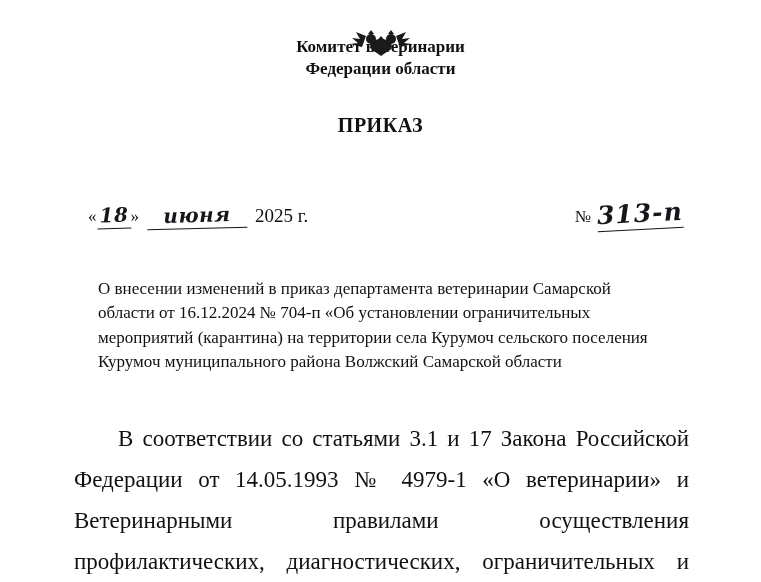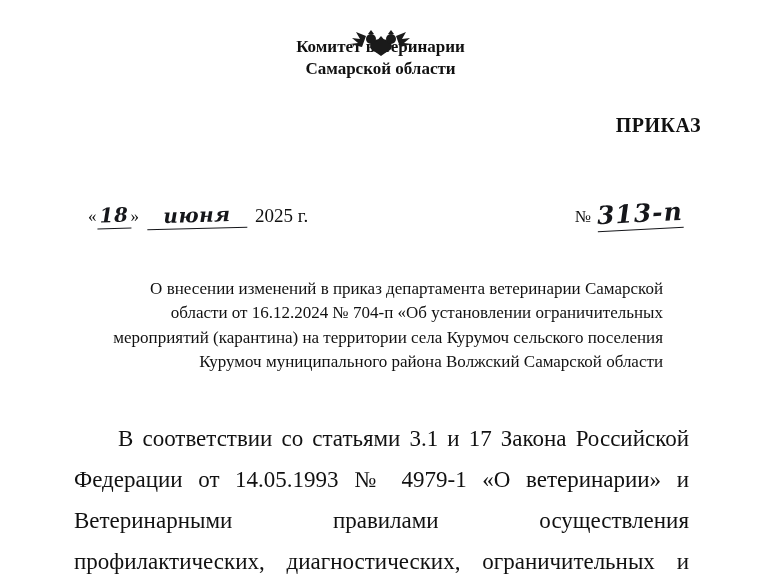--- a/index.html
+++ b/index.html
@@ -36,21 +36,21 @@
   }
   .org-name {
     margin-top: 36px;
     text-align: center;
     font-weight: bold;
     font-size: 17px;
     line-height: 1.28;
   }
   .doc-type {
     margin-top: 34px;
-    text-align: right;
+    text-align: center;
     font-weight: bold;
     font-size: 20px;
     letter-spacing: 0.5px;
   }
   .date-row {
     position: relative;
     margin-top: 66px;
     height: 34px;
     font-size: 17px;
   }
@@ -112,21 +112,21 @@
     font-size: 25px;
     letter-spacing: 1px;
     color: #15161a;
     transform: rotate(-3deg);
     display: inline-block;
     border-bottom: 1.6px solid #15161a;
     padding-bottom: 1px;
   }
   .subject {
     margin-top: 40px;
-    text-align: right;
+    text-align: left;
     font-size: 17px;
     line-height: 1.45;
     padding: 0 38px;
   }
   .body-text {
     margin-top: 44px;
     font-size: 23px;
     line-height: 1.78;
     text-align: justify;
     text-indent: 44px;
@@ -153,21 +153,21 @@
         <path d="M58 6 L68 2 L64 9 L72 8 L66 13 L74 14 L62 17 Z"></path>
         <path d="M30 4 L33 0 L36 4 Z"></path>
         <path d="M50 4 L53 0 L56 4 Z"></path>
         <path d="M36 21 L43 26 L50 21 Z"></path>
       </g>
     </svg>
   </div>
 
   <div class="org-name">
     <div>Комитет ветеринарии</div>
-    <div>Самарской области</div>
+    <div>Федерации области</div>
   </div>
 
   <div class="doc-type">ПРИКАЗ</div>
 
   <div class="date-row">
     <div class="date-left">
       <span class="quote">«</span>
       <span class="hand hand-day">18</span>
       <span class="quote">»</span>
       <span class="hand hand-month">июня</span>

